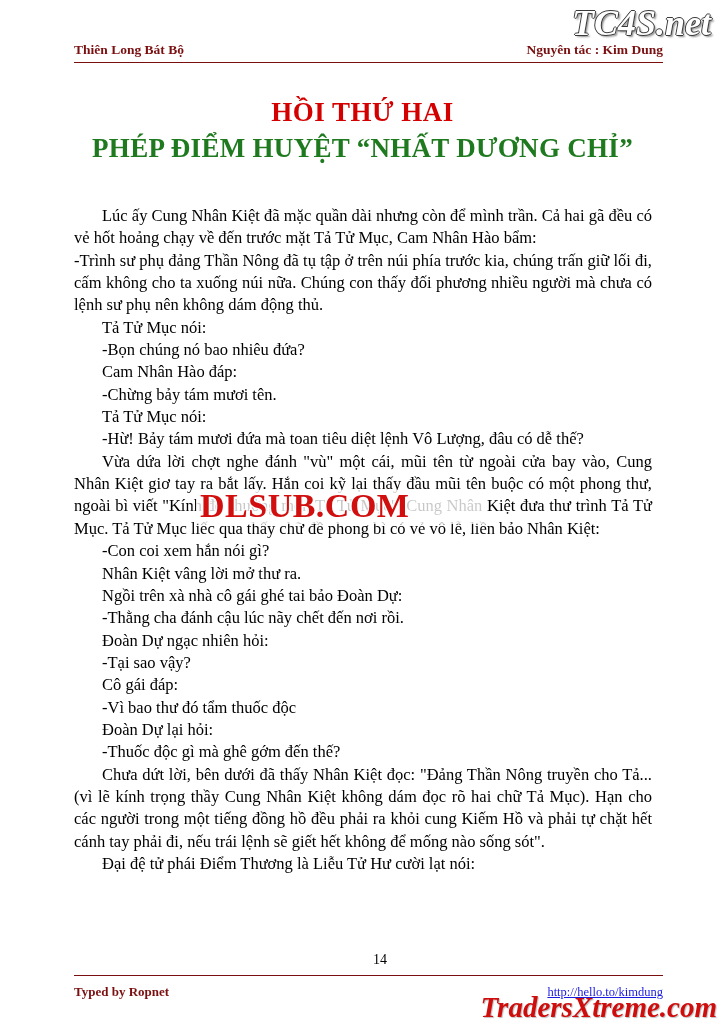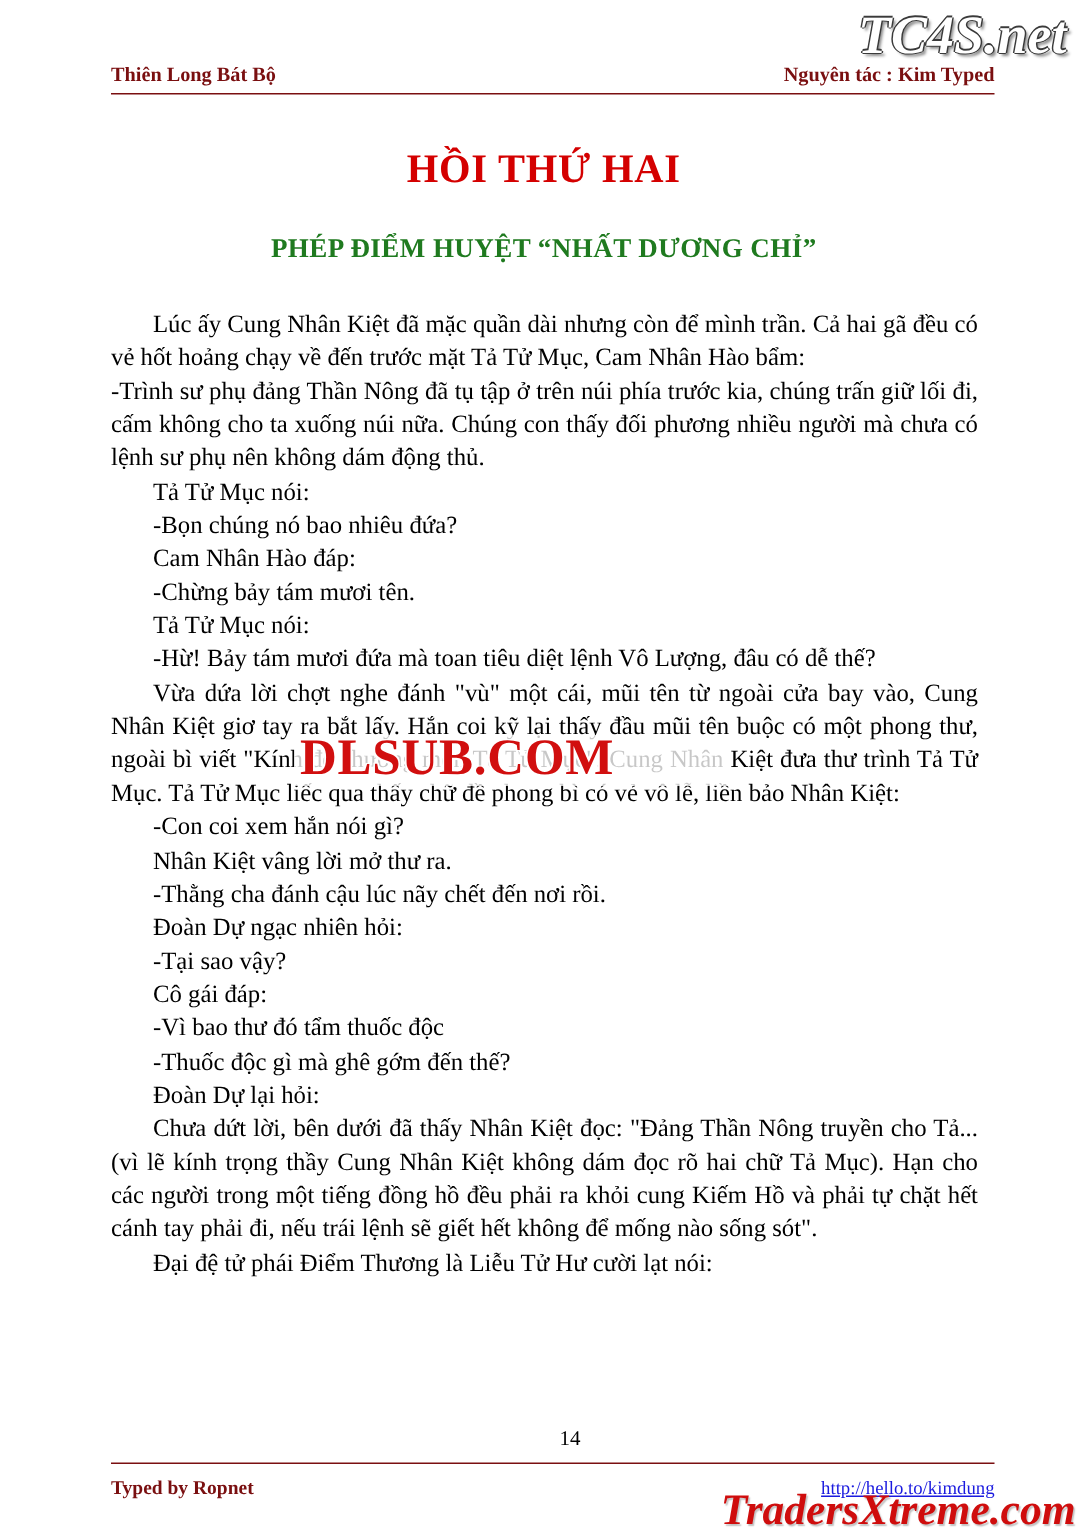--- a/index.html
+++ b/index.html
@@ -71,22 +71,22 @@
     text-align: center;
   }
   .title-1 {
     font-size: 27px;
     font-weight: bold;
     color: #d40000;
     letter-spacing: 0.5px;
     line-height: 1.25;
   }
   .title-2 {
-    margin-top: 24px;
-    font-size: 18px;
+    margin-top: 2px;
+    font-size: 27px;
     font-weight: bold;
     color: #1f7a1f;
     letter-spacing: 0.3px;
     line-height: 1.25;
   }
 
   
   .body-text {
     position: absolute;
     top: 205px;
@@ -185,48 +185,49 @@
 </style>
 </head>
 <body>
 
 <div class="page">
 
   <div class="wm-top">TC4S.net</div>
 
   <div class="header">
     <span>Thiên Long Bát Bộ</span>
-    <span>Nguyên tác : Kim Typed</span>
+    <span>Nguyên tác : Kim Dung</span>
   </div>
   <div class="header-rule"></div>
 
   <div class="title-block">
     <div class="title-1">HỒI THỨ HAI</div>
     <div class="title-2">PHÉP ĐIỂM HUYỆT “NHẤT DƯƠNG CHỈ”</div>
   </div>
 
   <div class="body-text">
     <p class="indent">Lúc ấy Cung Nhân Kiệt đã mặc quần dài nhưng còn để mình trần. Cả hai gã đều có vẻ hốt hoảng chạy về đến trước mặt Tả Tử Mục, Cam Nhân Hào bẩm:</p>
     <p>-Trình sư phụ đảng Thần Nông đã tụ tập ở trên núi phía trước kia, chúng trấn giữ lối đi, cấm không cho ta xuống núi nữa. Chúng con thấy đối phương nhiều người mà chưa có lệnh sư phụ nên không dám động thủ.</p>
     <p class="indent">Tả Tử Mục nói:</p>
     <p class="indent">-Bọn chúng nó bao nhiêu đứa?</p>
     <p class="indent">Cam Nhân Hào đáp:</p>
     <p class="indent">-Chừng bảy tám mươi tên.</p>
     <p class="indent">Tả Tử Mục nói:</p>
     <p class="indent">-Hừ! Bảy tám mươi đứa mà toan tiêu diệt lệnh Vô Lượng, đâu có dễ thế?</p>
     <p class="indent">Vừa dứa lời chợt nghe đánh "vù" một cái, mũi tên từ ngoài cửa bay vào, Cung Nhân Kiệt giơ tay ra bắt lấy. Hắn coi kỹ lại thấy đầu mũi tên buộc có một phong thư, ngoài bì viết "Kính đệ chưởng môn Tả Tử Mục". Cung Nhân Kiệt đưa thư trình Tả Tử Mục. Tả Tử Mục liếc qua thấy chữ đề phong bì có vẻ vô lễ, liền bảo Nhân Kiệt:</p>
     <p class="indent">-Con coi xem hắn nói gì?</p>
     <p class="indent">Nhân Kiệt vâng lời mở thư ra.</p>
+    <p class="indent">Ngồi trên xà nhà cô gái ghé tai bảo Đoàn Dự:</p>
     <p class="indent">-Thằng cha đánh cậu lúc nãy chết đến nơi rồi.</p>
     <p class="indent">Đoàn Dự ngạc nhiên hỏi:</p>
     <p class="indent">-Tại sao vậy?</p>
     <p class="indent">Cô gái đáp:</p>
     <p class="indent">-Vì bao thư đó tẩm thuốc độc</p>
+    <p class="indent">Đoàn Dự lại hỏi:</p>
     <p class="indent">-Thuốc độc gì mà ghê gớm đến thế?</p>
-    <p class="indent">Đoàn Dự lại hỏi:</p>
     <p class="indent">Chưa dứt lời, bên dưới đã thấy Nhân Kiệt đọc: "Đảng Thần Nông truyền cho Tả... (vì lẽ kính trọng thầy Cung Nhân Kiệt không dám đọc rõ hai chữ Tả Mục). Hạn cho các người trong một tiếng đồng hồ đều phải ra khỏi cung Kiếm Hồ và phải tự chặt hết cánh tay phải đi, nếu trái lệnh sẽ giết hết không để mống nào sống sót".</p>
     <p class="indent">Đại đệ tử phái Điểm Thương là Liễu Tử Hư cười lạt nói:</p>
   </div>
 
   <div class="wm-center-bg"></div>
   <div class="wm-center">DLSUB.COM</div>
 
   <div class="page-number">14</div>
   <div class="footer-rule"></div>
   <div class="footer">

